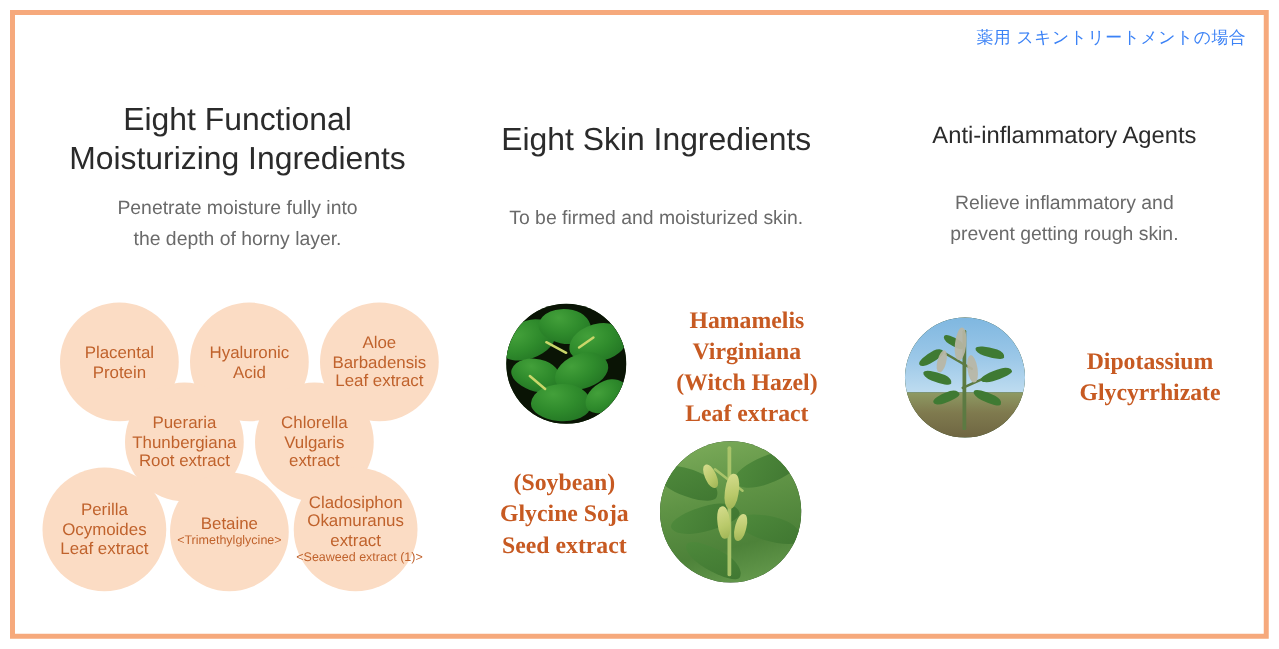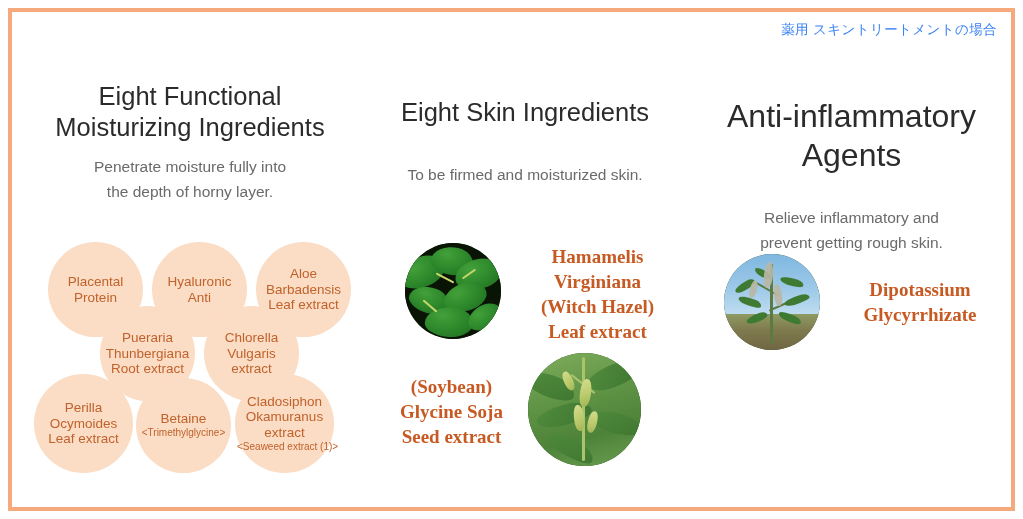--- a/index.html
+++ b/index.html
@@ -42,21 +42,21 @@
 
   .col-title{
     font-family:"Liberation Sans", sans-serif;
     font-weight:400;
     color:#2b2b2b;
     text-align:center;
     line-height:1.22;
   }
   .col-1 .col-title{font-size:25.5px;padding-top:69px;}
   .col-2 .col-title{font-size:25.5px;padding-top:85px;}
-  .col-3 .col-title{font-size:32px;padding-top:85px;}
+  .col-3 .col-title{font-size:19px;padding-top:85px;}
 
   .col-sub{
     font-size:15.5px;
     color:#6a6a6a;
     text-align:center;
     line-height:1.62;
     font-weight:400;
   }
   .col-1 .col-sub{padding-top:11px;}
   .col-2 .col-sub{padding-top:34px;}
@@ -145,21 +145,21 @@
       <div class="bubble" style="left:28px;top:8px;width:95px;height:95px;">
         <div class="btxt">
           <div>Placental</div>
           <div>Protein</div>
         </div>
       </div>
 
       <div class="bubble" style="left:132px;top:8px;width:95px;height:95px;">
         <div class="btxt">
           <div>Hyaluronic</div>
-          <div>Anti</div>
+          <div>Acid</div>
         </div>
       </div>
 
       <div class="bubble" style="left:236px;top:8px;width:95px;height:95px;">
         <div class="btxt">
           <div>Aloe</div>
           <div>Barbadensis</div>
           <div>Leaf extract</div>
         </div>
       </div>

